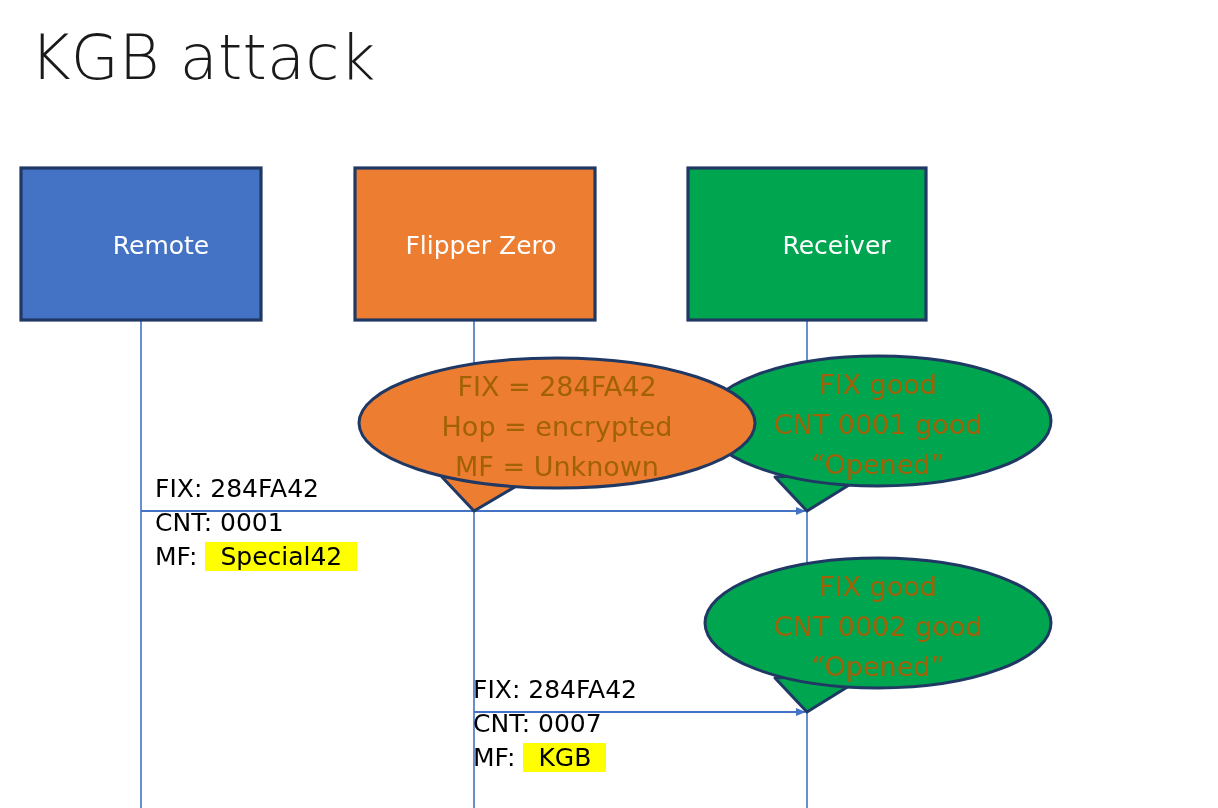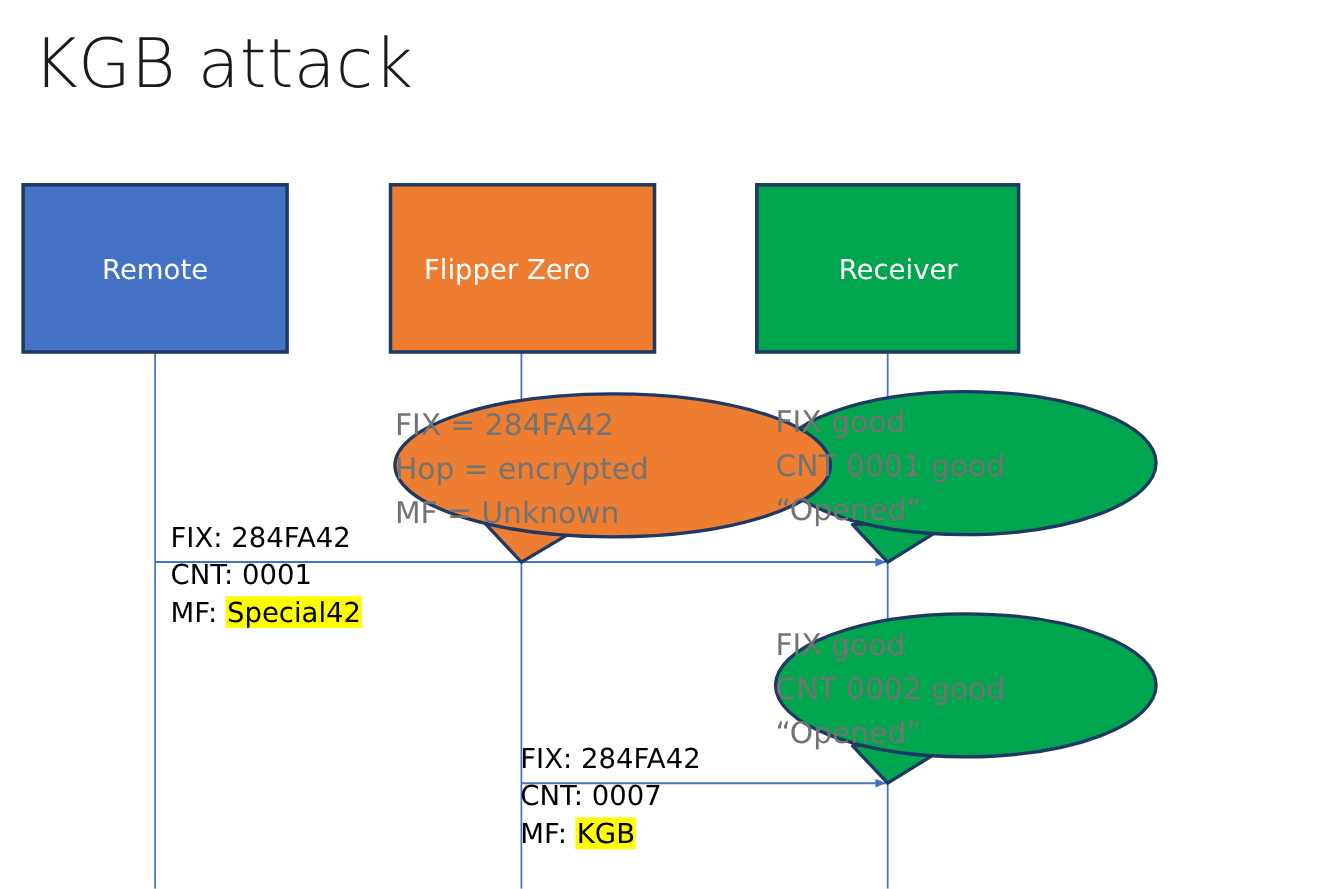--- a/index.html
+++ b/index.html
@@ -49,50 +49,51 @@
 
   
   .actor-label {
     position: absolute;
     color: #ffffff;
     font-size: 25px;
     font-weight: 400;
     text-align: center;
     white-space: nowrap;
     pointer-events: none;
+    margin-left: 20px;
   }
 
   
   .bubble-text {
     position: absolute;
-    color: #737373;
+    color: #a16207;
     font-size: 27px;
     font-weight: 400;
-    text-align: left;
+    text-align: center;
     line-height: 1.48;
     white-space: nowrap;
     pointer-events: none;
   }
 
   
   .message-block {
     position: absolute;
     color: #000000;
     font-size: 25px;
     font-weight: 400;
     line-height: 1.36;
     white-space: nowrap;
   }
   .message-block .msg-line {
     display: block;
   }
   .hl {
     background: #FFFF00;
     color: #000000;
-    padding: 0 1px;
+    padding: 0 15px;
   }
 </style>
 </head>
 <body>
 
 <div id="slide">
 
   <div id="slide-title">KGB attack</div>
 
   <svg id="diagram-svg" viewBox="0 0 1218 808">

